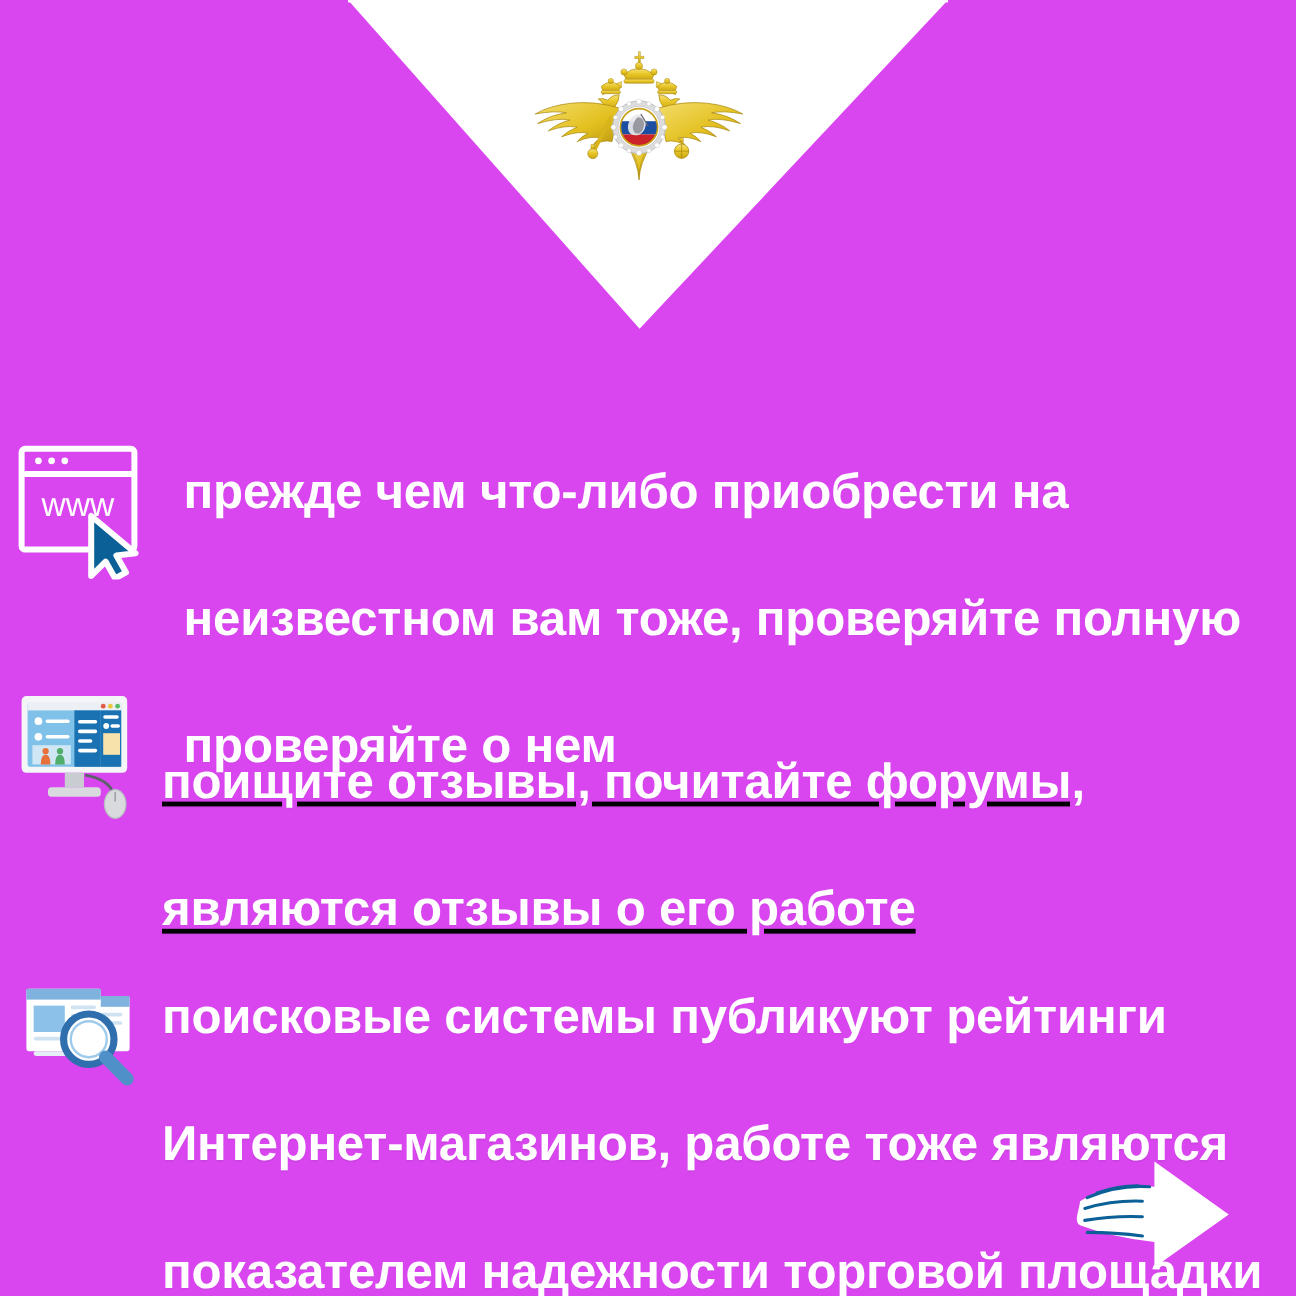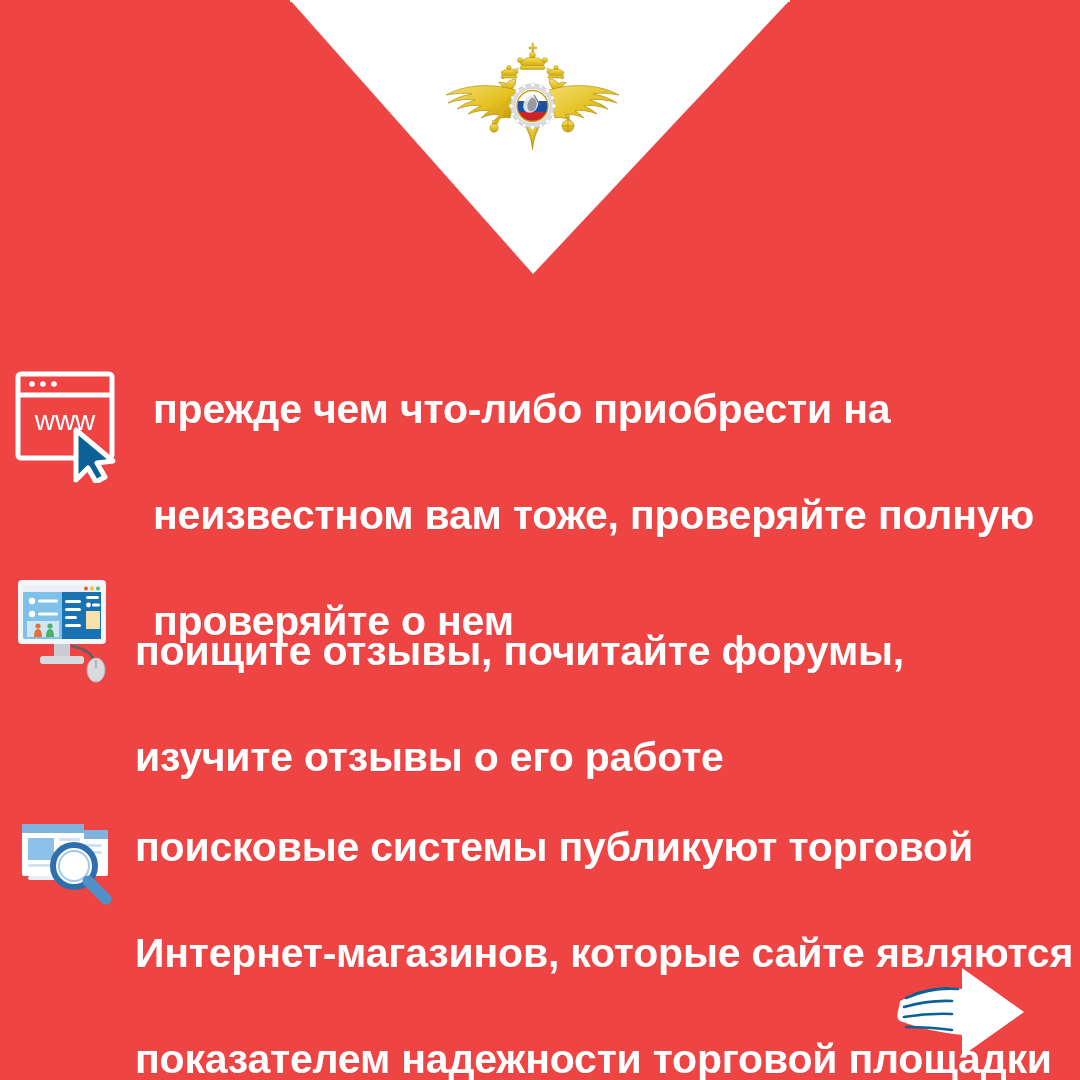--- a/index.html
+++ b/index.html
@@ -61,42 +61,42 @@
     font-stretch: condensed;
     white-space: pre-line;
     text-shadow: 0 1px 0 rgba(0,0,0,0.05);
   }
   .advice-text span { display: block; }
 
   #row-1 { left: 0px;  top: 330px; }
   #row-1 .advice-icon { margin-left: 10px; margin-top: 38px; }
   #row-1 .advice-text { margin-left: 25px; }
 
-  #row-2 { left: 0px;  top: 572px; }
+  #row-2 { left: 0px;  top: 572px; text-decoration: underline; }
   #row-2 .advice-icon { margin-left: 14px; margin-top: 4px; }
   #row-2 .advice-text { margin-left: 21px; }
 
   #row-3 { left: 0px;  top: 768px; }
   #row-3 .advice-icon { margin-left: 8px; margin-top: 48px; }
   #row-3 .advice-text { margin-left: 7px; }
 
   
   .arrow-holder {
     position: absolute;
     left: 890px;
     top: 965px;
     width: 170px;
     height: 100px;
   }
   .arrow-holder svg { display: block; width: 100%; height: 100%; }
 </style>
 </head>
 <body>
 
-<div id="poster" style="background: #ef4444;">
+<div id="poster" style="background: #d946ef;">
 
   <div class="header-wrap">
 
     <svg class="white-diamond" viewBox="0 0 1080 276" preserveAspectRatio="none">
       <polygon points="290,0 790,0 533,274" fill="#ffffff"></polygon>
       <polygon points="290,0 0,0 0,0" fill="#ffffff"></polygon>
       <rect x="290" y="0" width="500" height="2" fill="#ffffff"></rect>
     </svg>
 
     <div class="emblem-holder">
@@ -256,21 +256,21 @@
         <rect x="40" y="68" width="16" height="12" fill="#c9ccd1"></rect>
         <rect x="26" y="80" width="44" height="8" rx="3" fill="#d8dade"></rect>
 
         <path d="M57 70 q22 4 24 18" stroke="#5b6069" stroke-width="2.4" fill="none"></path>
         <ellipse cx="82" cy="94" rx="9" ry="12" fill="#d8dade" stroke="#b7bac0" stroke-width="1"></ellipse>
         <line x1="82" y1="84" x2="82" y2="92" stroke="#9ea2a9" stroke-width="1.4"></line>
       </svg>
     </div>
     <div class="advice-text">
       <span>поищите отзывы, почитайте форумы,</span>
-      <span>изучите отзывы о его работе</span>
+      <span>являются отзывы о его работе</span>
     </div>
   </div>
 
   <div class="advice-row" id="row-3">
     <div class="advice-icon">
       <svg width="120" height="90" viewBox="0 0 120 90">
 
         <rect x="58" y="14" width="42" height="46" rx="2" fill="#ffffff"></rect>
         <rect x="58" y="14" width="42" height="9" fill="#7fb2dd"></rect>
         <rect x="63" y="28" width="31" height="3" rx="1.5" fill="#cfe2f2"></rect>
@@ -286,22 +286,22 @@
         <rect x="20" y="48" width="52" height="3" rx="1.5" fill="#cfe2f2"></rect>
 
         <rect x="20" y="60" width="50" height="4" rx="2" fill="#e6eef6"></rect>
 
         <circle cx="66" cy="50" r="21" fill="#ffffff" stroke="#2f6fae" stroke-width="6"></circle>
         <circle cx="66" cy="50" r="15" fill="#ffffff" stroke="#9ecaeb" stroke-width="2"></circle>
         <path d="M80 65 L98 83" stroke="#4f90c8" stroke-width="11" stroke-linecap="round"></path>
       </svg>
     </div>
     <div class="advice-text">
-      <span>поисковые системы публикуют торговой</span>
-      <span>Интернет-магазинов, которые сайте являются</span>
+      <span>поисковые системы публикуют рейтинги</span>
+      <span>Интернет-магазинов, работе тоже являются</span>
       <span>показателем надежности торговой площадки</span>
     </div>
   </div>
 
   <div class="arrow-holder">
     <svg viewBox="0 0 170 100">
       <path d="M10 36 q28 -16 62 -12 l0 -21 l62 44 l-62 44 l0 -21 q-36 -4 -62 -14
                q-4 -2 -2 -10 q2 -8 2 -10 z" fill="#ffffff"></path>
       <g stroke="#0b6097" stroke-width="2.6" fill="none" stroke-linecap="round">
         <path d="M16 33 q26 -11 52 -9"></path>

